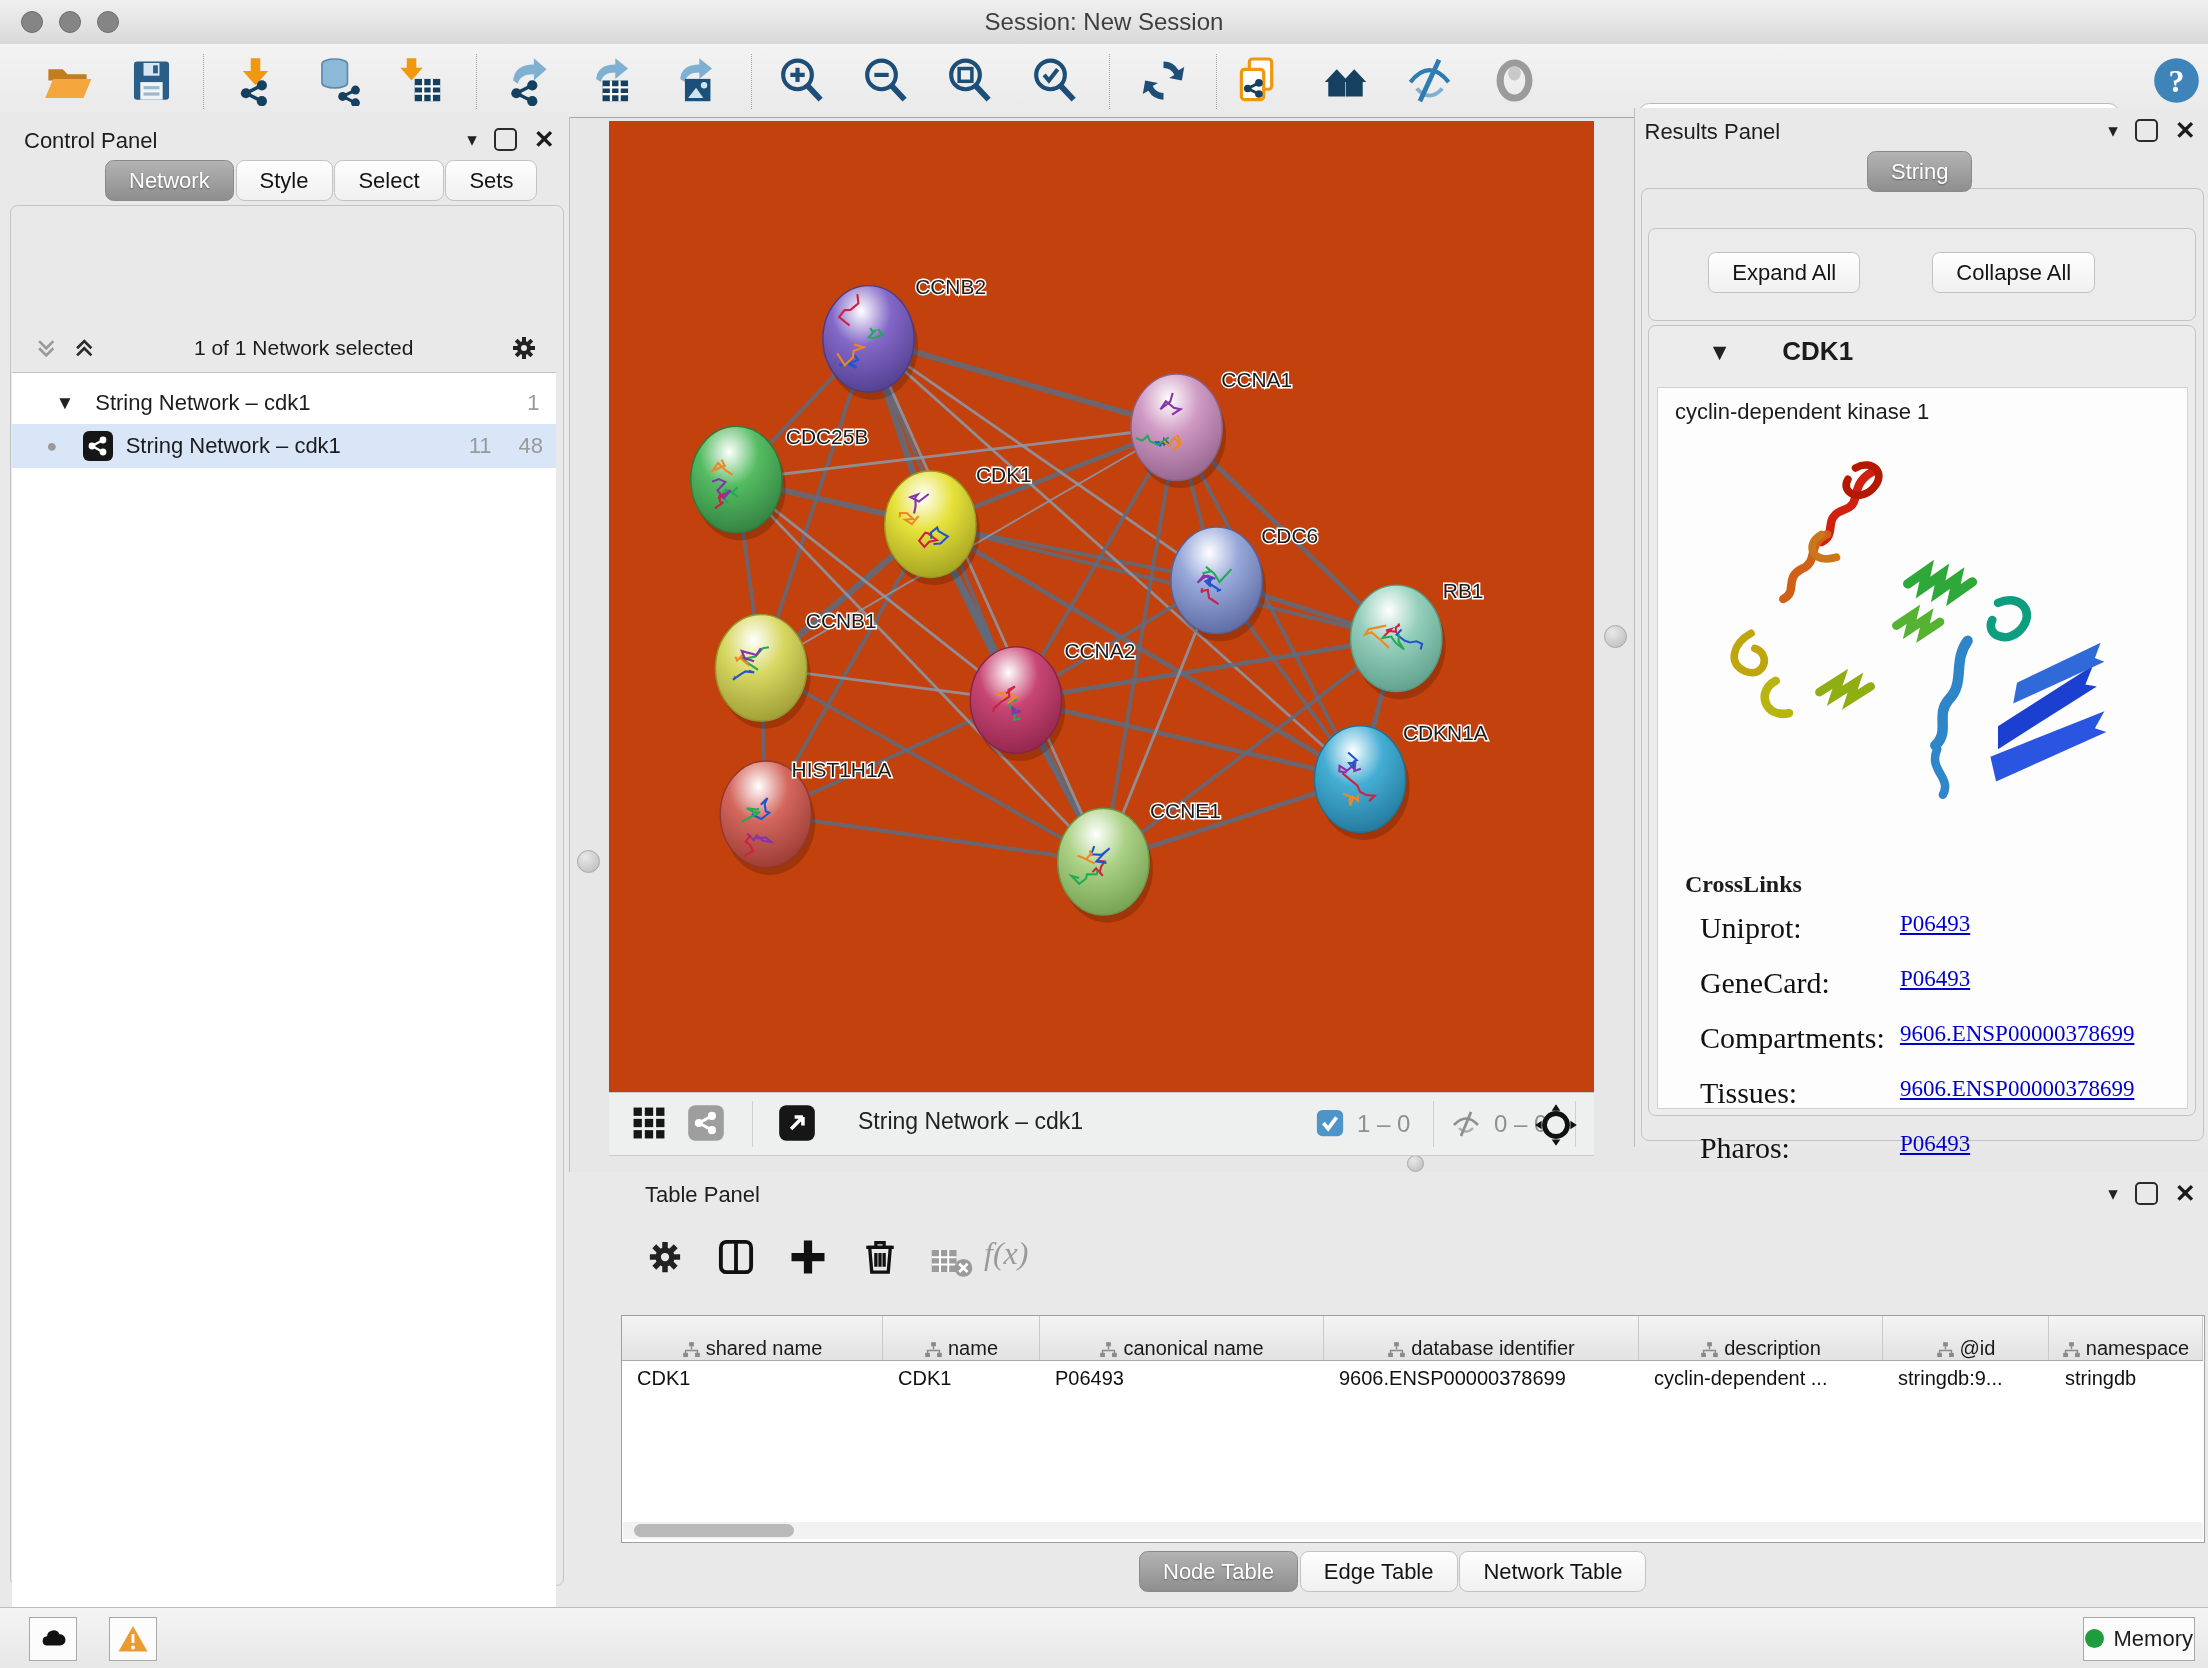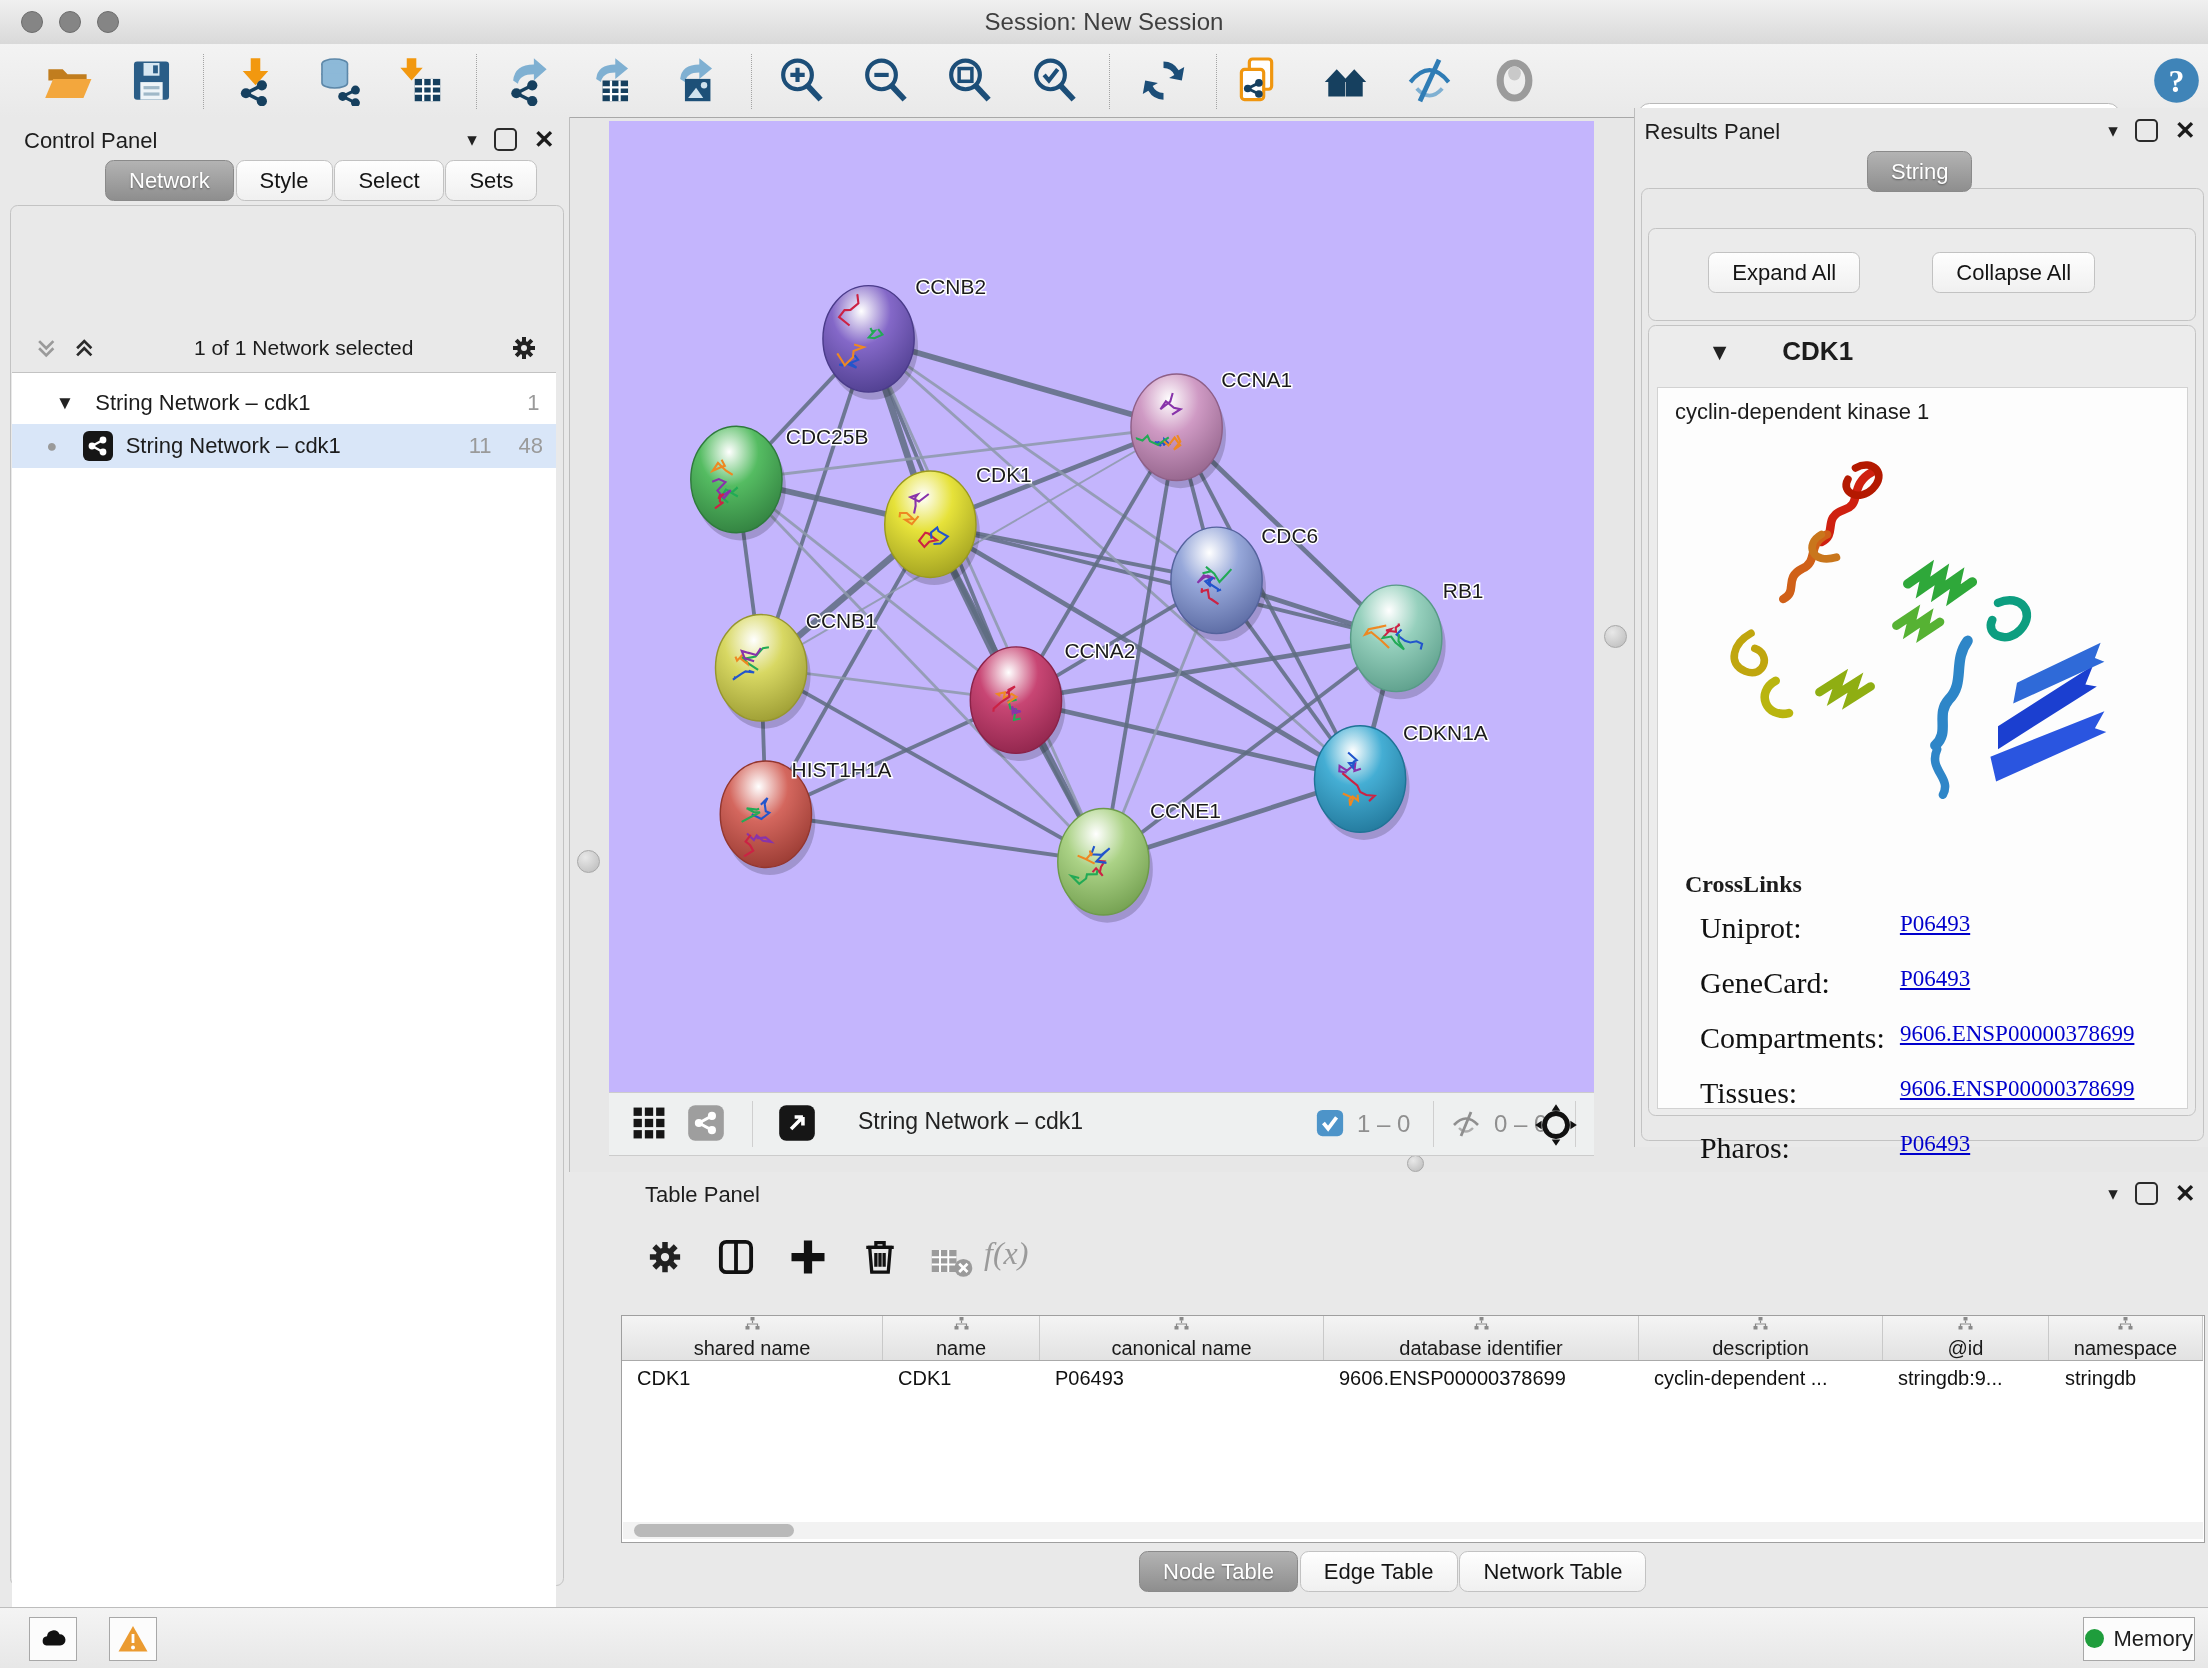--- a/index.html
+++ b/index.html
@@ -35,21 +35,21 @@
   
   .cpanel{position:absolute;left:0;top:117px;width:569px;height:1490px;background:#e9e9e9;
     border-right:1px solid #bdbdbd;}
   .groove{position:absolute;border:1px solid #c3c3c3;border-radius:7.6px;}
   .cp-sub{position:absolute;left:11.4px;top:207px;width:546px;height:48px;display:flex;align-items:center;}
   .cp-list{position:absolute;left:12.4px;top:255px;width:544px;height:1326px;background:#fff;
     border-top:1px solid #c3c3c3;}
   .trow{position:absolute;left:0;width:100%;height:44px;display:flex;align-items:center;font-size:22px;}
   .count{color:#9a9a9a;}
   
-  .netcanvas{position:absolute;left:609px;top:121px;width:985px;height:971px;background:#c4b5fd;}
+  .netcanvas{position:absolute;left:609px;top:121px;width:985px;height:971px;background:#c2410c;}
   .nettools{position:absolute;left:609px;top:1092px;width:985px;height:62px;
     background:#eef0f0;border-top:1px solid #ccc;border-bottom:1px solid #ccc;}
   .nt-item{position:absolute;top:11.4px;}
   .ntsep{position:absolute;top:7.6px;height:46px;border-left:1px solid #cfcfcf;}
   .ntcount{font-size:24px;color:#8f8f8f;}
   .handle{position:absolute;width:21px;height:21px;border-radius:50%;
     background:radial-gradient(circle at 35% 30%,#e8e8e8,#b9b9b9);border:1px solid #a8a8a8;}
   
   .rpanel{position:absolute;left:1634px;top:108px;width:574px;height:1039px;background:#e9e9e9;
     border-left:1px solid #bdbdbd;}
@@ -58,22 +58,22 @@
   .serif{font-family:"Liberation Serif",serif;}
   .xl-label{font-size:30px;color:#111;}
   .xl-link{font-size:23px;color:#0000cc;text-decoration:underline;}
   
   .tpanel{position:absolute;left:569px;top:1172px;width:1640px;height:436px;background:#e9e9e9;}
   .ttool{position:absolute;width:44px;height:44px;}
   .tablebox{position:absolute;left:52px;top:143px;width:1582px;height:226px;background:#fff;
     border:1px solid #9f9f9f;}
   .thead{position:absolute;left:0;top:0;height:44px;display:flex;
     background:linear-gradient(#f4f4f4,#e2e2e2);border-bottom:1px solid #aaa;}
-  .th{display:flex;align-items:center;justify-content:center;gap:5px;font-size:20px;color:#1a1a1a;
-    border-right:1px solid #c9c9c9;box-sizing:border-box;overflow:hidden;white-space:nowrap;flex-direction:column;}
+  .th{display:flex;align-items:flex-end;justify-content:center;gap:5px;font-size:20px;color:#1a1a1a;
+    border-right:1px solid #c9c9c9;box-sizing:border-box;overflow:hidden;white-space:nowrap;}
   .td{position:absolute;top:51px;font-size:20px;color:#111;white-space:nowrap;overflow:hidden;}
   .hscroll{position:absolute;left:1px;bottom:2.9px;height:17px;background:#f2f2f2;}
   .hthumb{position:absolute;left:11.4px;top:1.9px;width:160px;height:13.3px;border-radius:6.7px;background:#b9b9b9;}
   .bottab{position:absolute;top:379px;}
   
   .statusbar{position:absolute;left:0;top:1607px;width:2208px;height:61px;
     background:linear-gradient(#f4f4f4,#e7e7e7);border-top:1px solid #bdbdbd;}
   .sbtn{position:absolute;top:8.6px;height:42px;background:#fcfcfc;border:1px solid #a8a8a8;
     display:flex;align-items:center;justify-content:center;}
   

